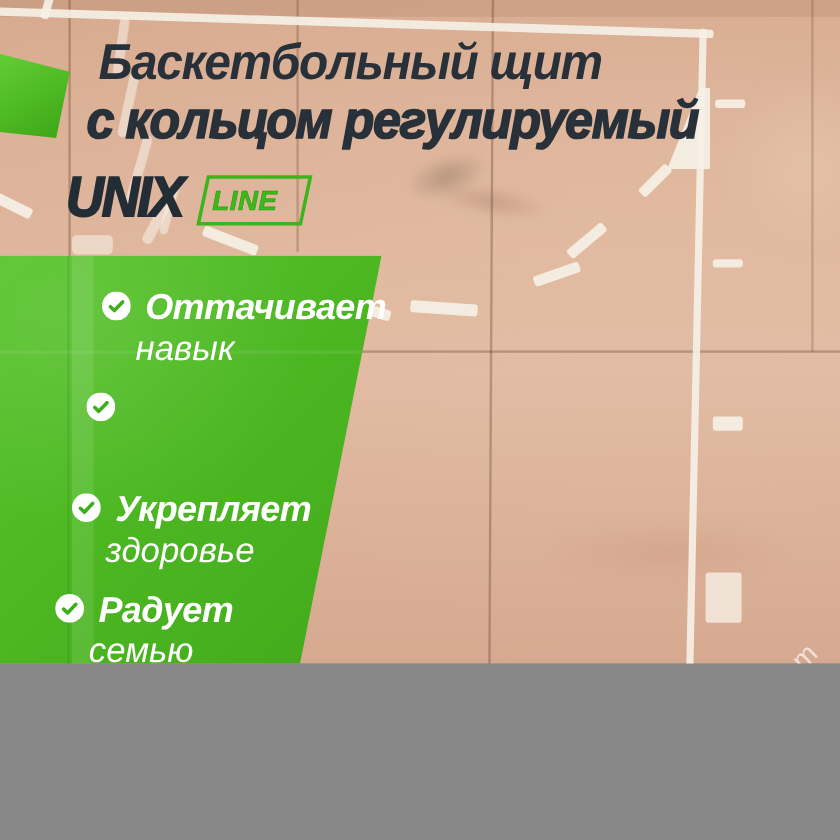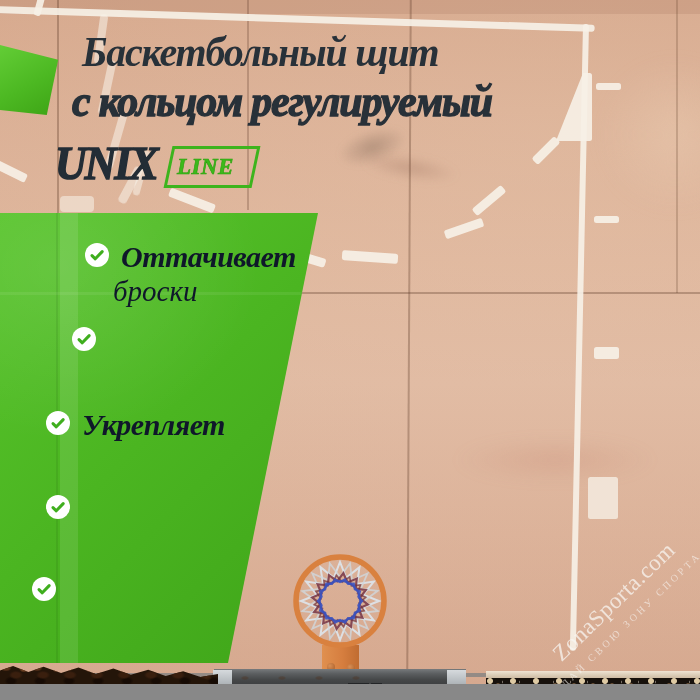--- a/index.html
+++ b/index.html
@@ -1,17 +1,17 @@
 <!DOCTYPE html>
 <html><head>
 <meta charset="utf-8">
 <style>
   html,body{margin:0;padding:0;background:#888;}
-  .stage{position:relative;width:700px;height:684px;overflow:hidden;
-         font-family:Liberation Serif, serif;}
+  .stage{position:relative;width:700px;height:553px;overflow:hidden;
+         font-family:Liberation Sans, sans-serif;}
   .abs{position:absolute;}
 
   
   .court{position:absolute;inset:0;
     background:
       radial-gradient(130% 80% at 80% 20%, rgba(232,200,172,.25) 0%, rgba(210,160,132,.18) 100%),
       linear-gradient(180deg,#d6a88d 0%,#dbb096 16%,#e0b89f 38%,#e2bda6 56%,#ddb49c 78%,#d7ab92 100%);}
   .smudge{position:absolute;border-radius:50%;pointer-events:none;}
   .sm1{left:325px;top:124px;width:95px;height:46px;transform:rotate(-18deg);
        background:radial-gradient(closest-side,rgba(115,92,78,.38),transparent 75%);filter:blur(3px);}
@@ -88,21 +88,21 @@
     letter-spacing:-1.2px;transform:scaleX(.95);transform-origin:left top;white-space:nowrap;}
   .t1{left:82px;top:28px;font-size:42px;}
   .t2{left:72px;top:76px;font-size:44px;-webkit-text-stroke:1.4px #283139;}
   .unix{left:55px;top:136px;font-size:47px;color:#232d36;font-style:italic;font-weight:700;
     -webkit-text-stroke:1.6px #232d36;letter-spacing:-2px;transform:scaleX(.93);transform-origin:left top;}
   .lineBox{left:168px;top:146px;width:82px;height:36px;border:3px solid #3db41d;
     transform:skewX(-12deg);transform-origin:center;display:flex;align-items:center;}
   .lineTxt{transform:skewX(12deg);font-style:italic;font-weight:700;font-size:23px;
     color:#3cb91b;-webkit-text-stroke:.6px #2ea20f;padding-left:6px;letter-spacing:.5px;}
 
-  .feat{position:absolute;display:flex;align-items:flex-start;color:#0f172a;}
+  .feat{position:absolute;display:flex;align-items:flex-start;color:#ffffff;}
   .check{width:24px;height:24px;flex:0 0 24px;margin-top:2px;}
   .ftxt{margin-left:12px;}
   .fb{font-size:30px;font-weight:700;font-style:italic;letter-spacing:-.5px;line-height:32px;white-space:nowrap;}
   .fs{font-size:29px;font-weight:400;font-style:italic;line-height:31px;margin-top:3px;margin-left:-8px;white-space:nowrap;}
 
   .watermark{left:620px;top:608px;transform:translate(-50%,-50%) rotate(-44deg);
     text-align:center;color:rgba(248,246,242,.75);white-space:nowrap;}
   .wm1{font-size:23px;letter-spacing:.5px;}
   .wm2{font-size:10px;letter-spacing:3.2px;margin-top:6px;color:rgba(248,246,242,.62);}
 </style>
@@ -199,43 +199,48 @@
     <div class="abs ghostH"></div>
   </div>
 
   <div class="feat" style="left:85px;top:241px;">
     <svg class="check" viewBox="0 0 24 24">
         <circle cx="12" cy="12" r="12" fill="#ffffff"></circle>
         <path d="M7 12.6l3.3 3.2L17.2 8.6" fill="none" stroke="#3FAE1E" stroke-width="3" stroke-linecap="round" stroke-linejoin="round"></path>
       </svg>
     <div class="ftxt">
         <div class="fb">Оттачивает</div>
-        <div class="fs">броски</div>
+        <div class="fs">навык</div>
       </div>
   </div>
   <div class="feat" style="left:72px;top:325px;">
     <svg class="check" viewBox="0 0 24 24">
         <circle cx="12" cy="12" r="12" fill="#ffffff"></circle>
         <path d="M7 12.6l3.3 3.2L17.2 8.6" fill="none" stroke="#3FAE1E" stroke-width="3" stroke-linecap="round" stroke-linejoin="round"></path>
       </svg>
   </div>
-  <div class="feat" style="left:46px;top:409px;">
+  <div class="feat" style="left:60px;top:409px;">
     <svg class="check" viewBox="0 0 24 24">
         <circle cx="12" cy="12" r="12" fill="#ffffff"></circle>
         <path d="M7 12.6l3.3 3.2L17.2 8.6" fill="none" stroke="#3FAE1E" stroke-width="3" stroke-linecap="round" stroke-linejoin="round"></path>
       </svg>
     <div class="ftxt">
         <div class="fb">Укрепляет</div>
+        <div class="fs">здоровье</div>
       </div>
   </div>
   <div class="feat" style="left:46px;top:493px;">
     <svg class="check" viewBox="0 0 24 24">
         <circle cx="12" cy="12" r="12" fill="#ffffff"></circle>
         <path d="M7 12.6l3.3 3.2L17.2 8.6" fill="none" stroke="#3FAE1E" stroke-width="3" stroke-linecap="round" stroke-linejoin="round"></path>
       </svg>
+    <div class="ftxt">
+        <div class="fb">Радует</div>
+        <div class="fs">семью</div>
+      </div>
   </div>
   <div class="feat" style="left:32px;top:575px;">
     <svg class="check" viewBox="0 0 24 24">
         <circle cx="12" cy="12" r="12" fill="#ffffff"></circle>
         <path d="M7 12.6l3.3 3.2L17.2 8.6" fill="none" stroke="#3FAE1E" stroke-width="3" stroke-linecap="round" stroke-linejoin="round"></path>
       </svg>
   </div>
 
   <div class="abs watermark">
     <div class="wm1">ZonaSporta.com</div>

